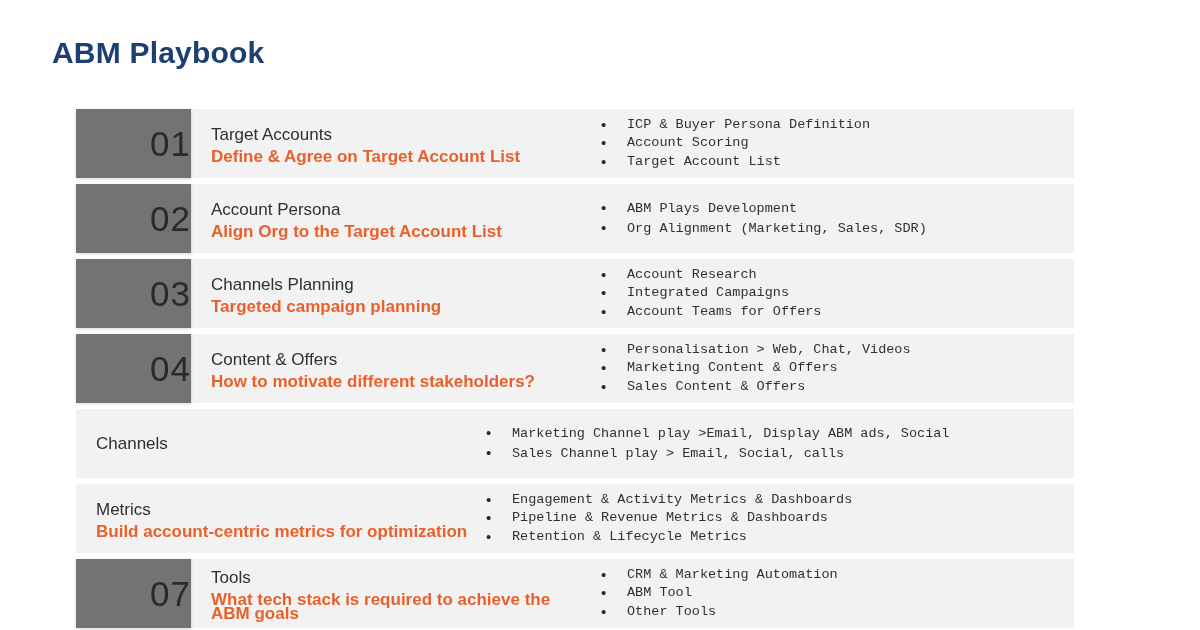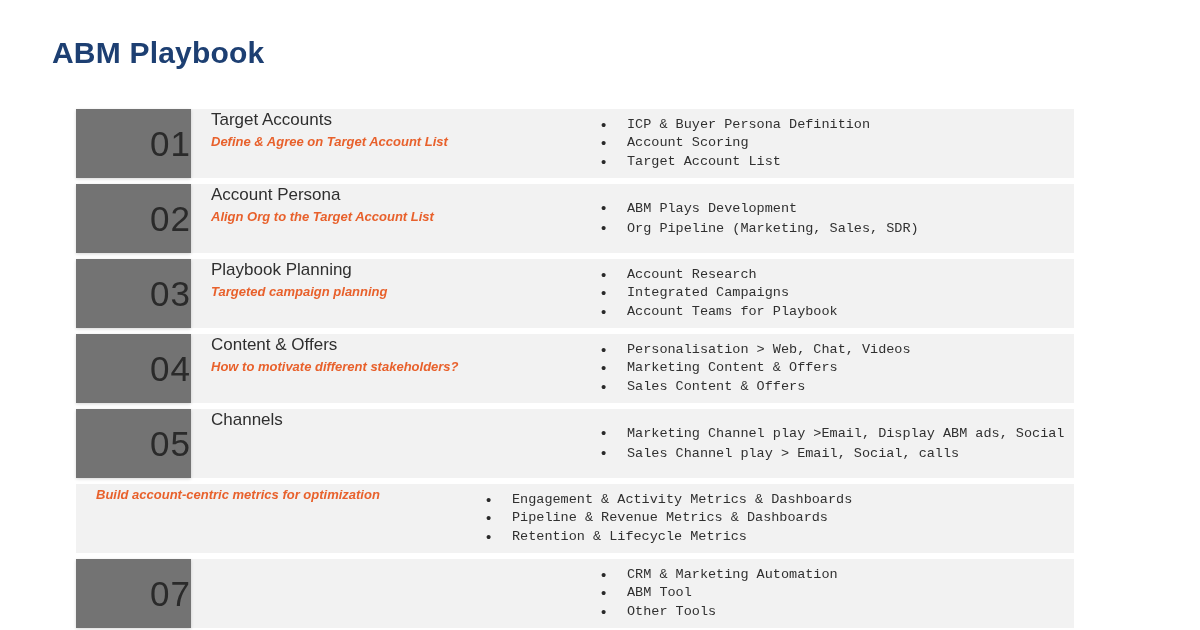--- a/index.html
+++ b/index.html
@@ -55,33 +55,33 @@
     font-size: 35px;
     color: #2a2a2a;
     font-weight: normal;
     letter-spacing: 1px;
   }
   .mid {
     width: 400px;
     flex: none;
     display: flex;
     flex-direction: column;
+    justify-content: center;
     padding-left: 20px;
     box-sizing: border-box;
   }
   .mid-title {
     font-size: 17px;
     color: #2f2f2f;
     line-height: 22px;
   }
   .mid-sub {
-    font-size: 13px;
+    font-size: 17px;
     color: #e8612c;
     font-weight: bold;
-    font-style: italic;
     margin-top: 4px;
     line-height: 14px;
   }
   .bullets {
     flex: 1;
     display: flex;
     flex-direction: column;
     justify-content: center;
     padding-left: 10px;
     box-sizing: border-box;
@@ -145,44 +145,44 @@
           <div class="mid-title">Account Persona</div>
           <div class="mid-sub">Align Org to the Target Account List</div>
         </div>
         <div class="bullets">
           <div class="bullet">
             <span class="dot">•</span>
             <span class="btext">ABM Plays Development</span>
           </div>
           <div class="bullet">
             <span class="dot">•</span>
-            <span class="btext">Org Pipeline (Marketing, Sales, SDR)</span>
+            <span class="btext">Org Alignment (Marketing, Sales, SDR)</span>
           </div>
         </div>
       </div>
       <div class="row" data-count="3">
         <div class="num-box">
           <div class="num-text">03</div>
         </div>
         <div class="mid">
-          <div class="mid-title">Playbook Planning</div>
+          <div class="mid-title">Channels Planning</div>
           <div class="mid-sub">Targeted campaign planning</div>
         </div>
         <div class="bullets">
           <div class="bullet">
             <span class="dot">•</span>
             <span class="btext">Account Research</span>
           </div>
           <div class="bullet">
             <span class="dot">•</span>
             <span class="btext">Integrated Campaigns</span>
           </div>
           <div class="bullet">
             <span class="dot">•</span>
-            <span class="btext">Account Teams for Playbook</span>
+            <span class="btext">Account Teams for Offers</span>
           </div>
         </div>
       </div>
       <div class="row" data-count="3">
         <div class="num-box">
           <div class="num-text">04</div>
         </div>
         <div class="mid">
           <div class="mid-title">Content &amp; Offers</div>
           <div class="mid-sub">How to motivate different stakeholders?</div>
@@ -196,39 +196,37 @@
             <span class="dot">•</span>
             <span class="btext">Marketing Content &amp; Offers</span>
           </div>
           <div class="bullet">
             <span class="dot">•</span>
             <span class="btext">Sales Content &amp; Offers</span>
           </div>
         </div>
       </div>
       <div class="row" data-count="2">
-        <div class="num-box">
-          <div class="num-text">05</div>
-        </div>
         <div class="mid">
           <div class="mid-title">Channels</div>
         </div>
         <div class="bullets">
           <div class="bullet">
             <span class="dot">•</span>
             <span class="btext">Marketing Channel play &gt;Email, Display ABM ads, Social</span>
           </div>
           <div class="bullet">
             <span class="dot">•</span>
             <span class="btext">Sales Channel play &gt; Email, Social, calls</span>
           </div>
         </div>
       </div>
       <div class="row" data-count="3">
         <div class="mid">
+          <div class="mid-title">Metrics</div>
           <div class="mid-sub">Build account-centric metrics for optimization</div>
         </div>
         <div class="bullets">
           <div class="bullet">
             <span class="dot">•</span>
             <span class="btext">Engagement &amp; Activity Metrics &amp; Dashboards</span>
           </div>
           <div class="bullet">
             <span class="dot">•</span>
             <span class="btext">Pipeline &amp; Revenue Metrics &amp; Dashboards</span>
@@ -237,20 +235,22 @@
             <span class="dot">•</span>
             <span class="btext">Retention &amp; Lifecycle Metrics</span>
           </div>
         </div>
       </div>
       <div class="row" data-count="3">
         <div class="num-box">
           <div class="num-text">07</div>
         </div>
         <div class="mid">
+          <div class="mid-title">Tools</div>
+          <div class="mid-sub">What tech stack is required to achieve the ABM goals</div>
         </div>
         <div class="bullets">
           <div class="bullet">
             <span class="dot">•</span>
             <span class="btext">CRM &amp; Marketing Automation</span>
           </div>
           <div class="bullet">
             <span class="dot">•</span>
             <span class="btext">ABM Tool</span>
           </div>

